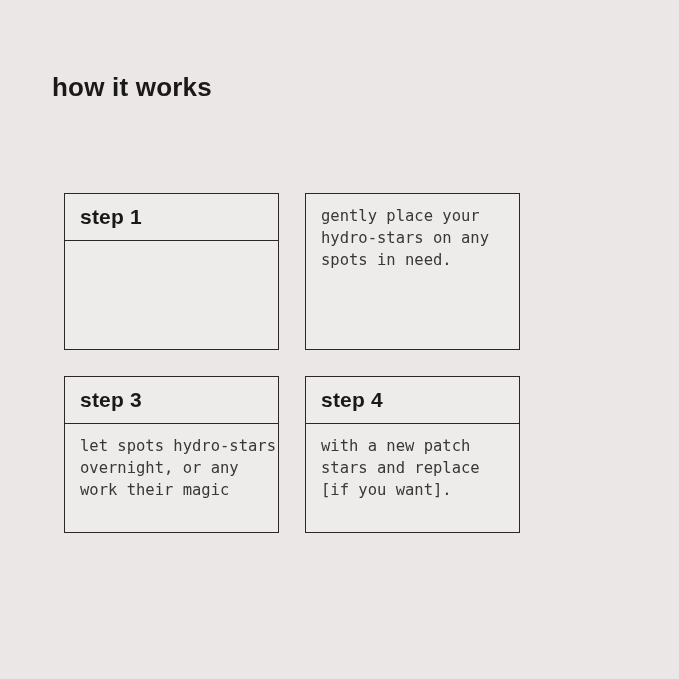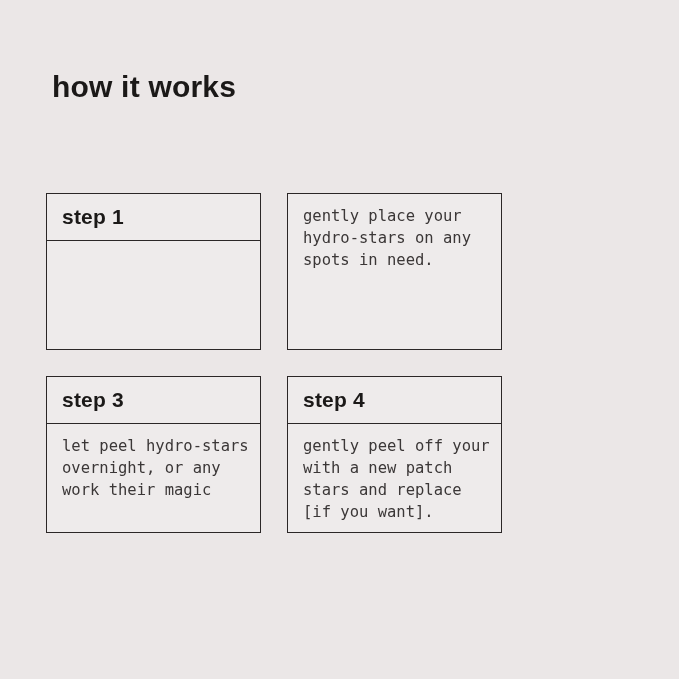--- a/index.html
+++ b/index.html
@@ -17,29 +17,29 @@
   }
   body {
     background: var(--bg);
     font-family: "Liberation Sans", sans-serif;
     position: relative;
   }
   .page-title {
     position: absolute;
     left: 52px;
     top: 70px;
-    font-size: 30px;
+    font-size: 26px;
     line-height: 34px;
     font-weight: 700;
     letter-spacing: 0.2px;
     color: var(--title-text);
   }
   .steps-grid {
     position: absolute;
-    left: 46px;
+    left: 64px;
     top: 193px;
     display: grid;
     grid-template-columns: 215px 215px;
     column-gap: 53px;
     row-gap: 56px;
     gap: 26px;
   }
   .step-card {
     width: 215px;
     height: 157px;
@@ -88,30 +88,29 @@
         <div class="step-line">hydro-stars on any</div>
         <div class="step-line">spots in need.</div>
       </div>
   </section>
 
   <section class="step-card">
     <header class="step-header">
       <h2 class="step-label">step 3</h2>
     </header>
     <div class="step-body">
-        <div class="step-line">let peel hydro-stars</div>
+        <div class="step-line">let spots hydro-stars</div>
         <div class="step-line">overnight, or any</div>
         <div class="step-line">work their magic</div>
       </div>
   </section>
 
   <section class="step-card">
     <header class="step-header">
       <h2 class="step-label">step 4</h2>
     </header>
     <div class="step-body">
-        <div class="step-line">gently peel off your</div>
         <div class="step-line">with a new patch</div>
         <div class="step-line">stars and replace</div>
         <div class="step-line">[if you want].</div>
       </div>
   </section>
 </div>
 
 </body></html>

